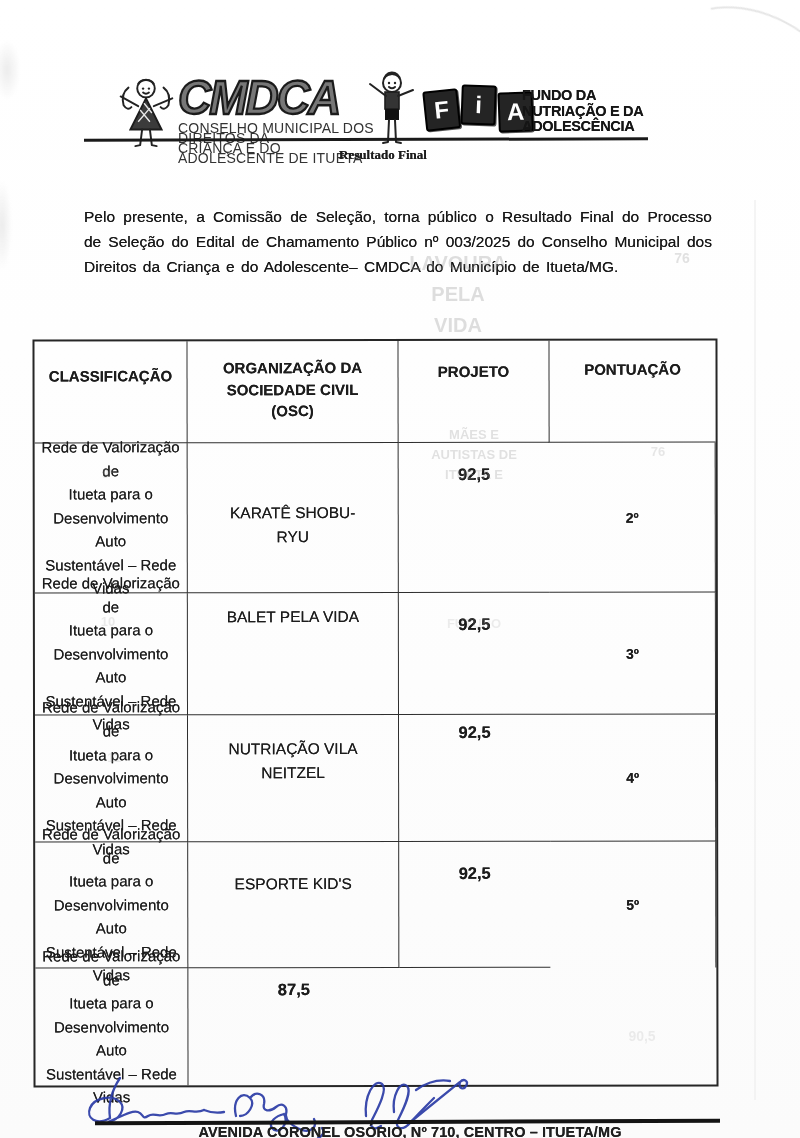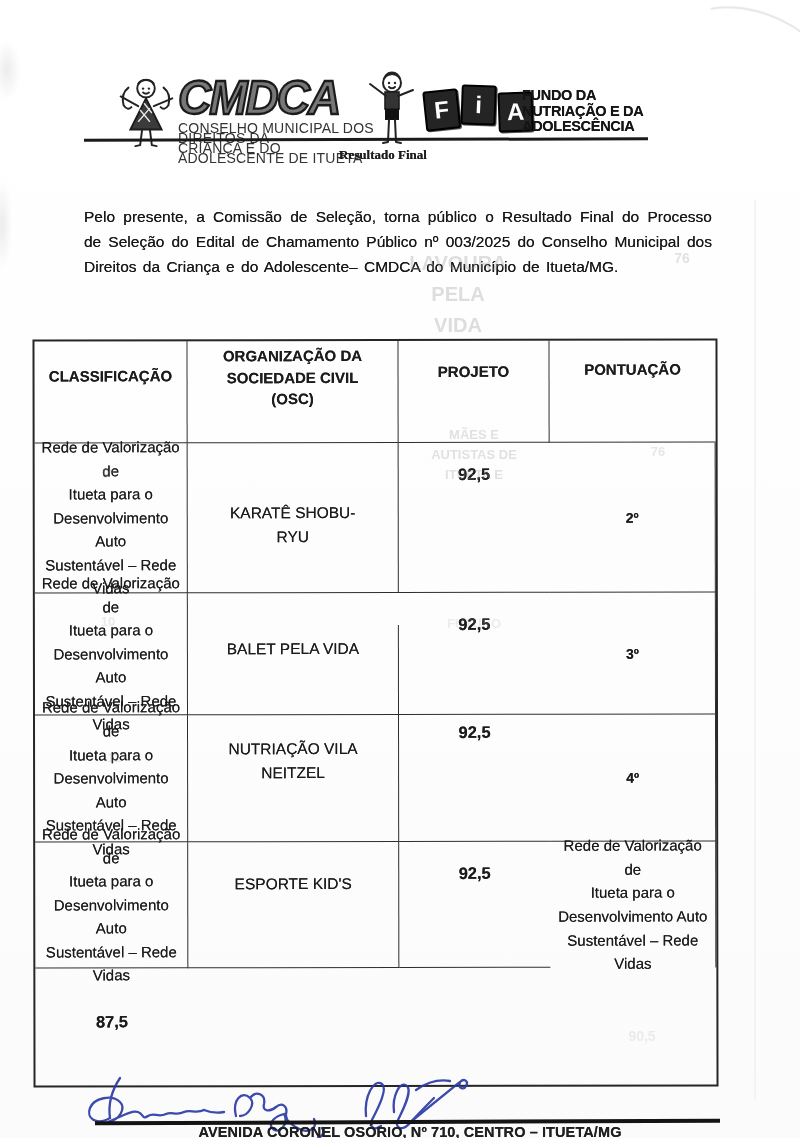--- a/index.html
+++ b/index.html
@@ -50,27 +50,27 @@
     border:2.4px solid #262626;transform:rotate(-.08deg);background:transparent;
   }
   .cell{
     border-right:1.6px solid #2e2e2e;border-bottom:1.6px solid #2e2e2e;
     display:flex;flex-direction:column;align-items:center;justify-content:center;
     text-align:center;white-space:pre-line;padding:4px 6px;box-sizing:border-box;
   }
   .cell.last-col{border-right:none;}
   .cell.last-row{border-bottom:none;}
   .hcell{font-weight:bold;font-size:15px;line-height:21.5px;justify-content:flex-start;}
-  .hc1{padding-top:24px;} .hc2{padding-top:4px;} .hc3{padding-top:20px;} .hc4{padding-top:18px;}
+  .hc1{padding-top:24px;} .hc2{padding-top:16px;} .hc3{padding-top:20px;} .hc4{padding-top:18px;}
   .rank{font-weight:bold;font-size:14px;}
   .osc{font-size:15px;line-height:23.6px;}
   .project{font-size:15.5px;line-height:24px;}
   .score{font-weight:bold;font-size:16.5px;}
   .vt0{justify-content:flex-start;padding-top:8px;}
-  .vt1{justify-content:flex-start;padding-top:12px;margin-top:32px;}
+  .vt1{justify-content:flex-start;padding-top:12px;}
   .vt2{justify-content:flex-start;padding-top:22px;}
   .vt3{justify-content:flex-start;padding-top:30px;}
   .low{padding-top:18px;}
   
   .ghost{
     position:absolute;color:#9f9f9f;white-space:pre-line;text-align:center;
     font-weight:bold;line-height:1.55;filter:blur(.7px);text-shadow:none;pointer-events:none;
   }
   .crease{
     position:absolute;right:-52px;top:14px;width:190px;height:130px;border-radius:50%;
@@ -183,20 +183,21 @@
     <div class="cell score vt0 last-col">92,5</div>
 
     <div class="cell rank">4º</div>
     <div class="cell osc">Rede de Valorização de
 Itueta para o
 Desenvolvimento Auto
 Sustentável – Rede Vidas</div>
     <div class="cell project vt3">ESPORTE KID'S</div>
     <div class="cell score vt2 last-col">92,5</div>
 
+    <div class="cell rank last-row">5º</div>
     <div class="cell osc last-row">Rede de Valorização de
 Itueta para o
 Desenvolvimento Auto
 Sustentável – Rede Vidas</div>
     <div class="cell score vt1 last-col last-row">87,5</div>
   </div>
 
   <svg class="sigs" width="430" height="68" viewBox="0 0 430 68">
     <g stroke="#2b3ca6" stroke-width="2.3" fill="none" stroke-linecap="round" opacity="0.92">
       <path d="M42,8 C34,20 30,34 32,48 C18,56 8,48 12,38 C16,28 34,24 42,32 C48,38 42,50 30,52 C44,46 54,40 60,42 C66,44 64,50 70,46 C76,42 80,48 88,44 C94,41 98,46 106,42 C112,39 118,44 126,40"></path>

